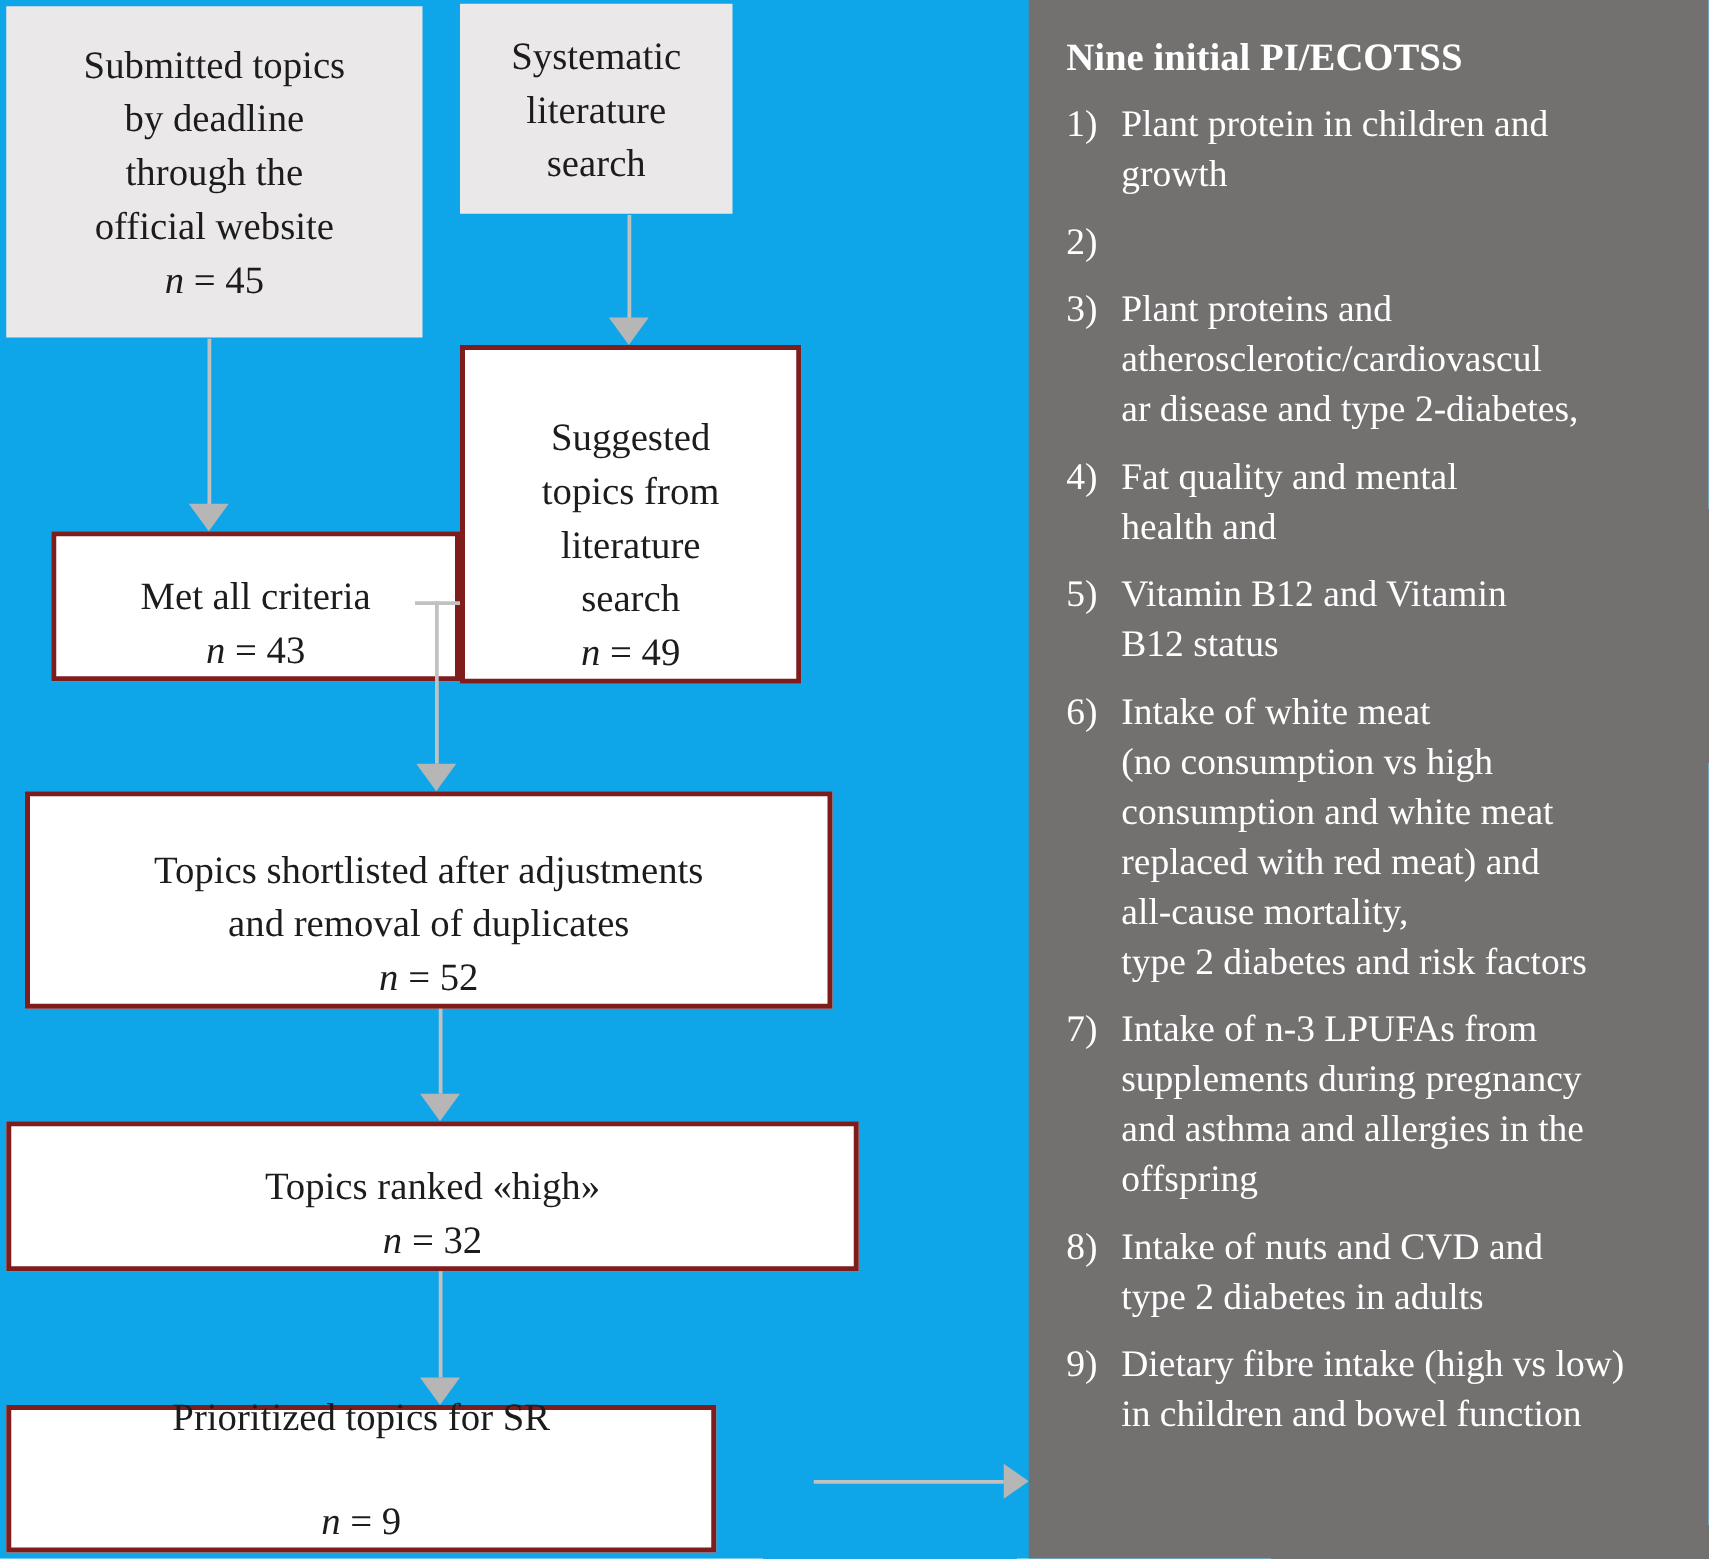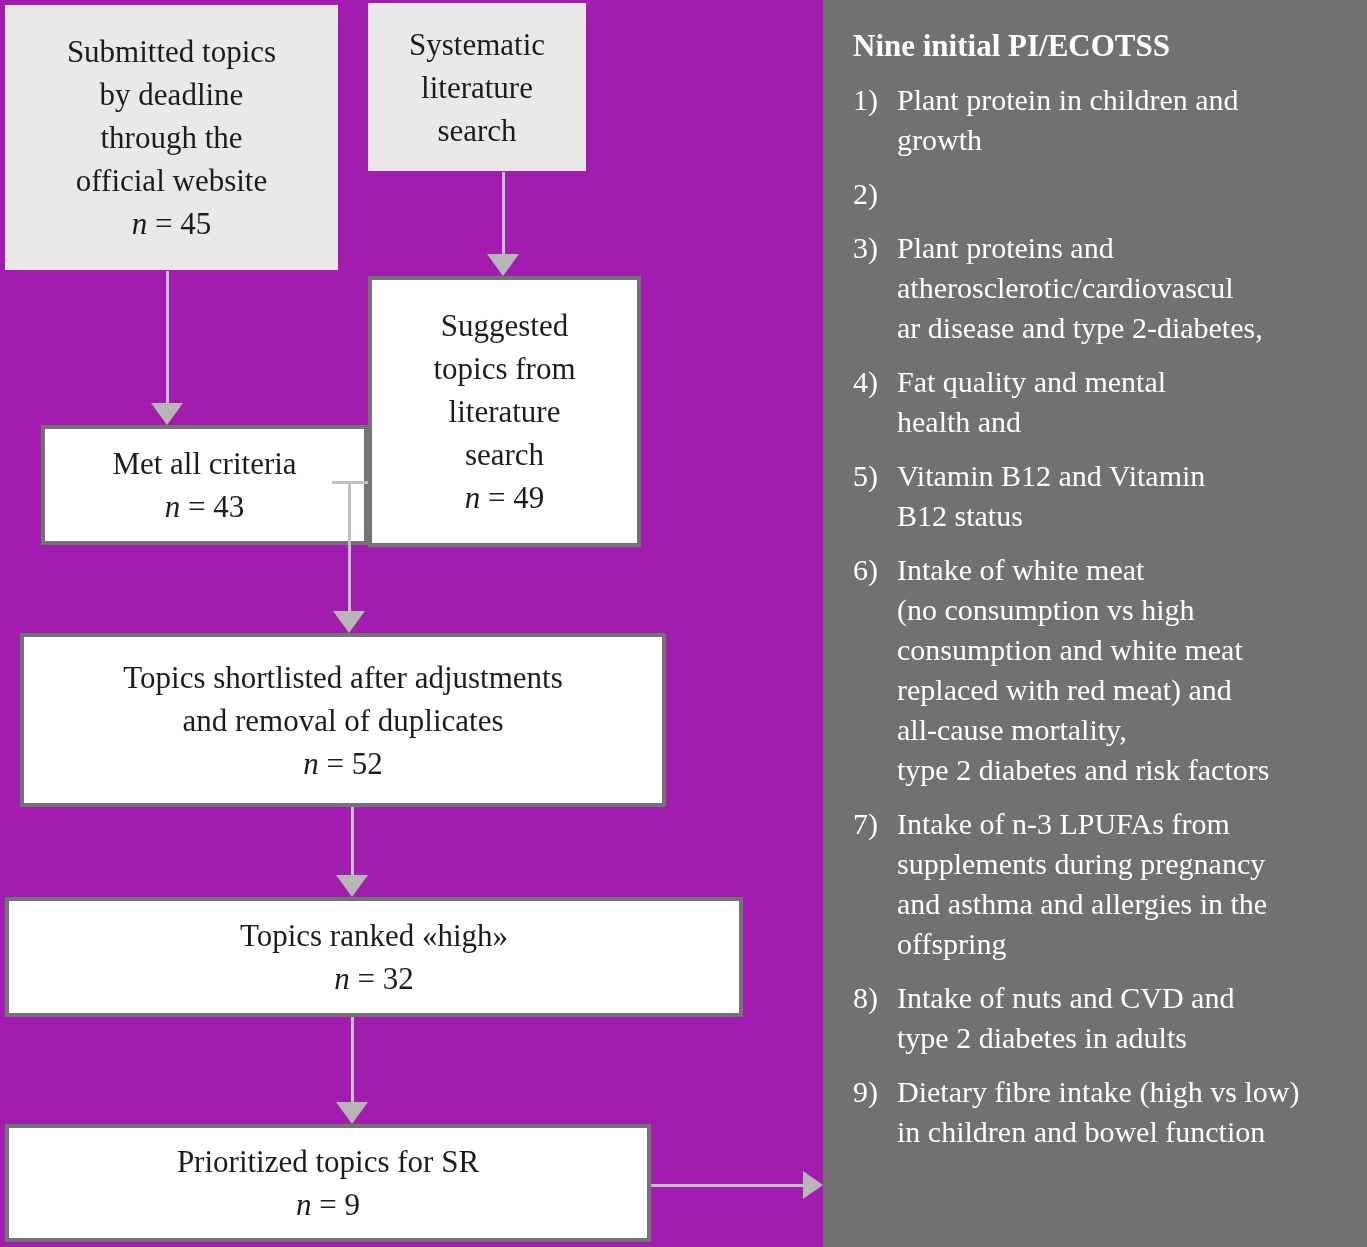--- a/index.html
+++ b/index.html
@@ -1,37 +1,37 @@
 <!DOCTYPE html>
 <html><head>
 <meta charset="utf-8">
 <style>
   html, body { margin: 0; padding: 0; background: #ffffff; }
   .canvas {
     position: relative;
     width: 1367px;
     height: 1247px;
-    background: #a21caf;
+    background: #0ea5e9;
     font-family: "Liberation Serif", "DejaVu Serif", serif;
     color: #1c1c1c;
     overflow: hidden;
   }
   .box {
     position: absolute;
     box-sizing: border-box;
     display: flex;
     flex-direction: column;
     align-items: center;
     justify-content: center;
     font-size: 31px;
     line-height: 43px;
     text-align: center;
   }
   .box-gray  { background: #eae8e8; }
-  .box-white { background: #ffffff; border: 4px solid #737373; }
+  .box-white { background: #ffffff; border: 4px solid #7f1d1d; justify-content: flex-end; }
   .boxtext { white-space: pre; }
   .nrow { white-space: pre; }
   .n-it { font-style: italic; }
 
   .line { position: absolute; background: #c2c1c1; }
   .arrow-down {
     position: absolute; width: 0; height: 0;
     border-left: 16px solid transparent;
     border-right: 16px solid transparent;
     border-top: 22px solid #b7b6b6;
@@ -99,26 +99,26 @@
     <div class="boxtext">Met all criteria</div>
     <div class="nrow"><span class="n-it">n</span><span> = 43</span></div>
   </div>
 
   <div class="box box-white" style="left:20px; top:633px; width:646px; height:174px;">
     <div class="boxtext">Topics shortlisted after adjustments
 and removal of duplicates</div>
     <div class="nrow"><span class="n-it">n</span><span> = 52</span></div>
   </div>
 
-  <div class="box box-white" style="left:5px; top:897px; width:738px; height:120px;">
+  <div class="box box-white" style="left:5px; top:897px; width:682px; height:120px;">
     <div class="boxtext">Topics ranked «high»</div>
     <div class="nrow"><span class="n-it">n</span><span> = 32</span></div>
   </div>
 
-  <div class="box box-white" style="left:5px; top:1124px; width:646px; height:118px;">
+  <div class="box box-white" style="left:5px; top:1124px; width:568px; height:118px;gap:40px;">
     <div class="boxtext">Prioritized topics for SR</div>
     <div class="nrow"><span class="n-it">n</span><span> = 9</span></div>
   </div>
 
   <div class="line" style="left:166px; top:271px; width:3px; height:134px;"></div>
   <div class="arrow-down" style="left:151px; top:403px;"></div>
 
   <div class="line" style="left:502px; top:172px; width:3px; height:84px;"></div>
   <div class="arrow-down" style="left:487px; top:254px;"></div>
 

